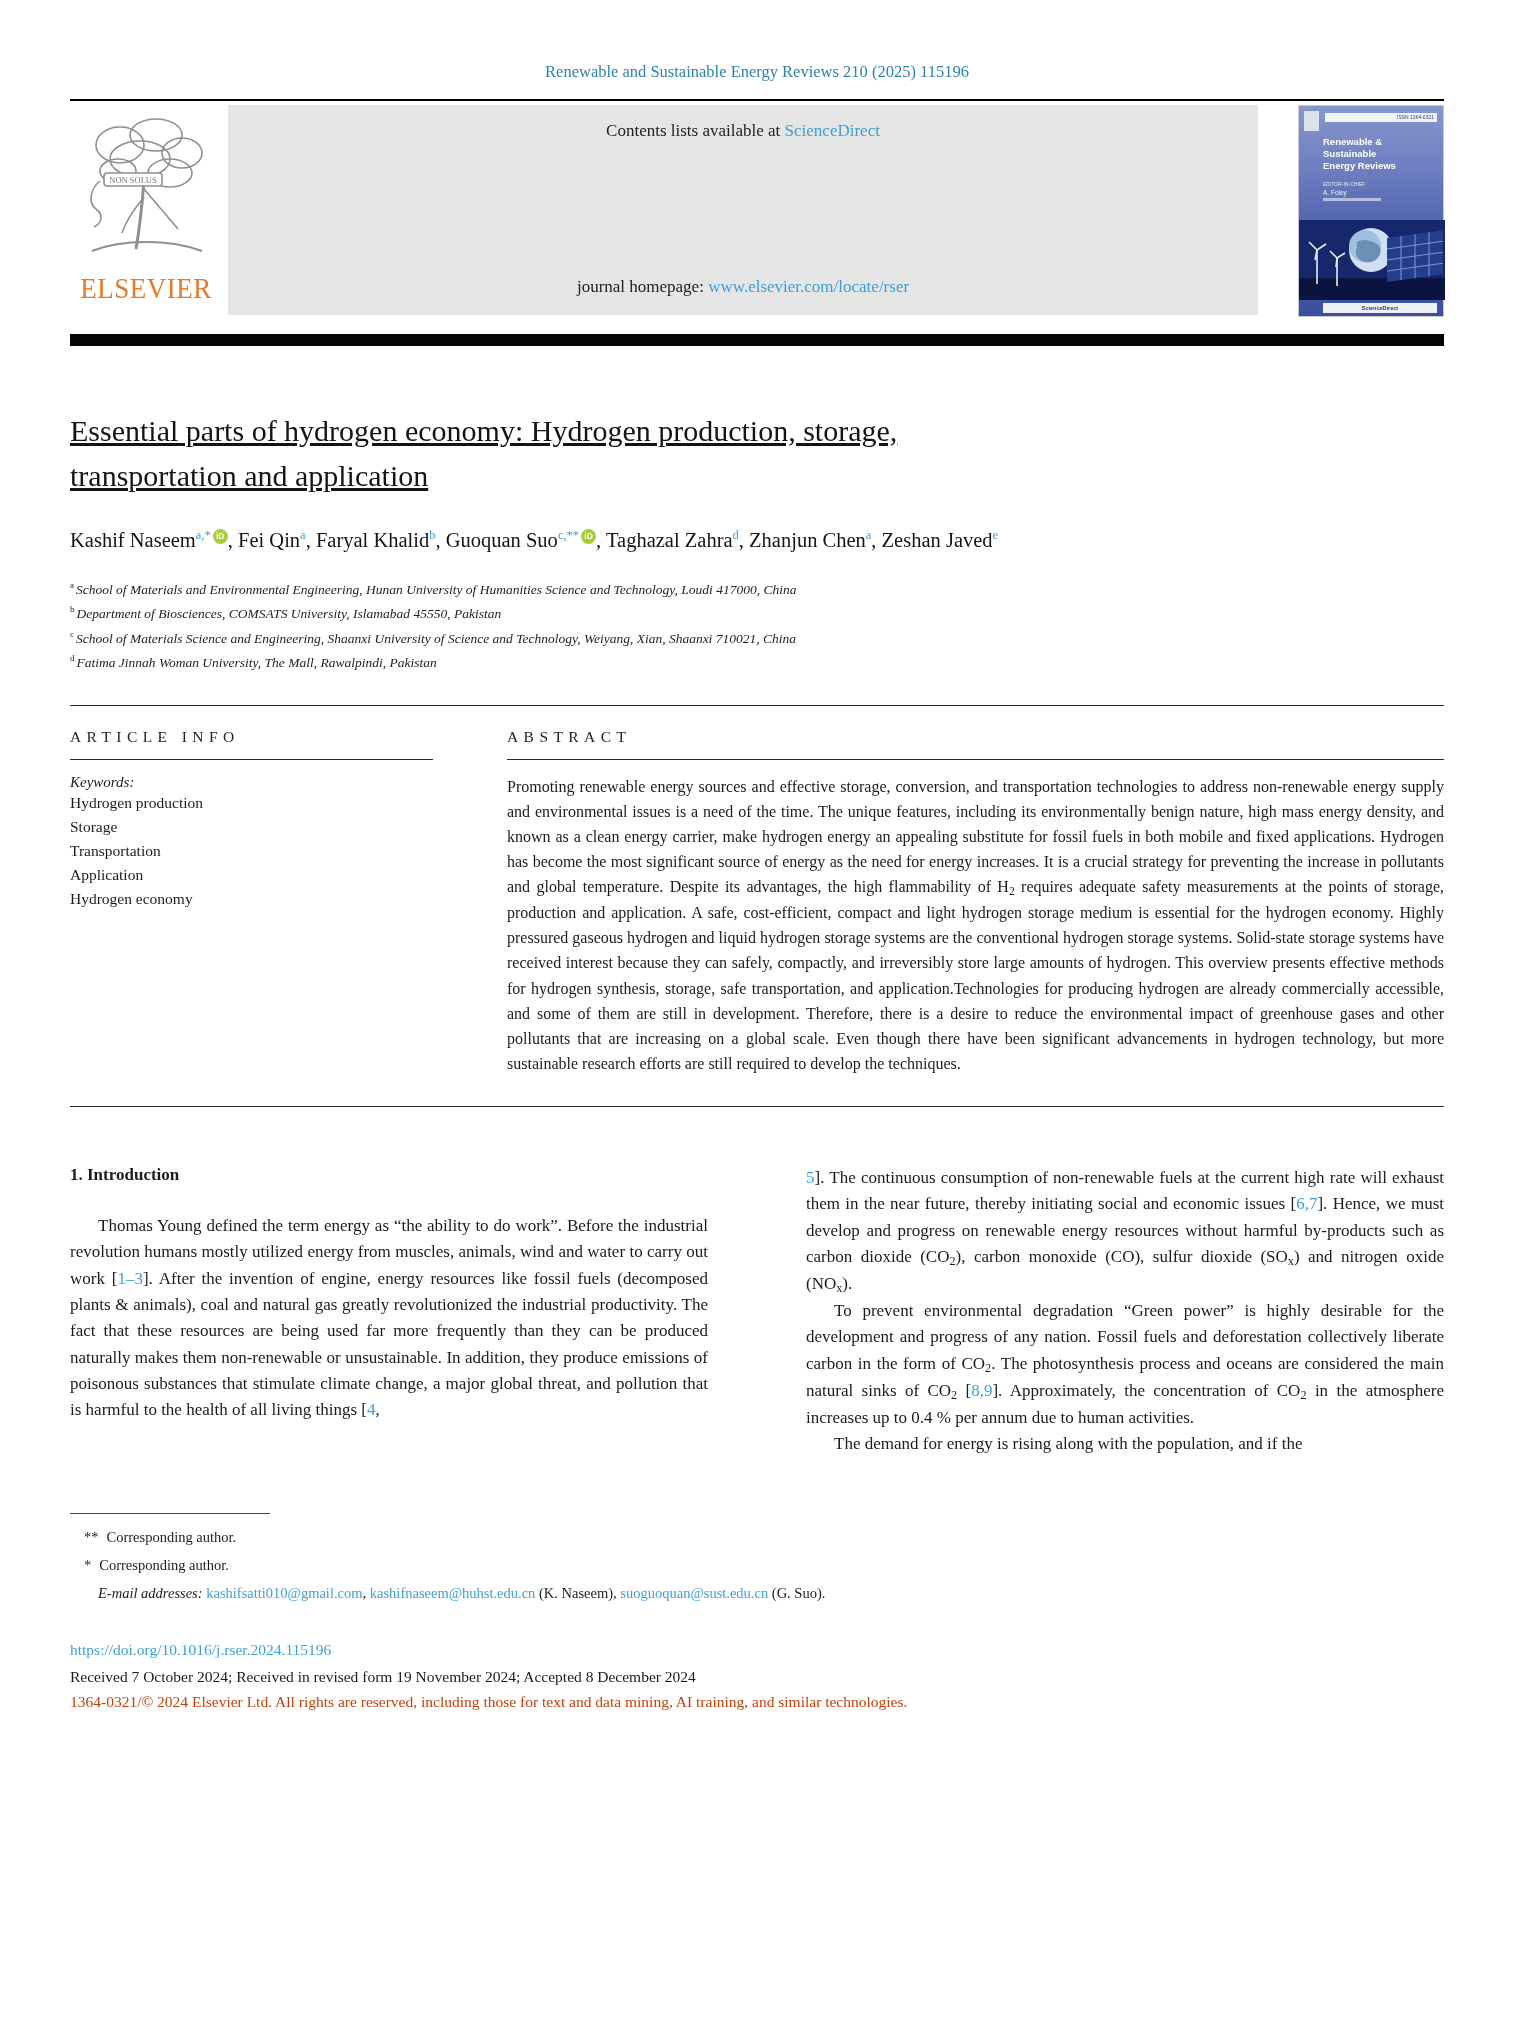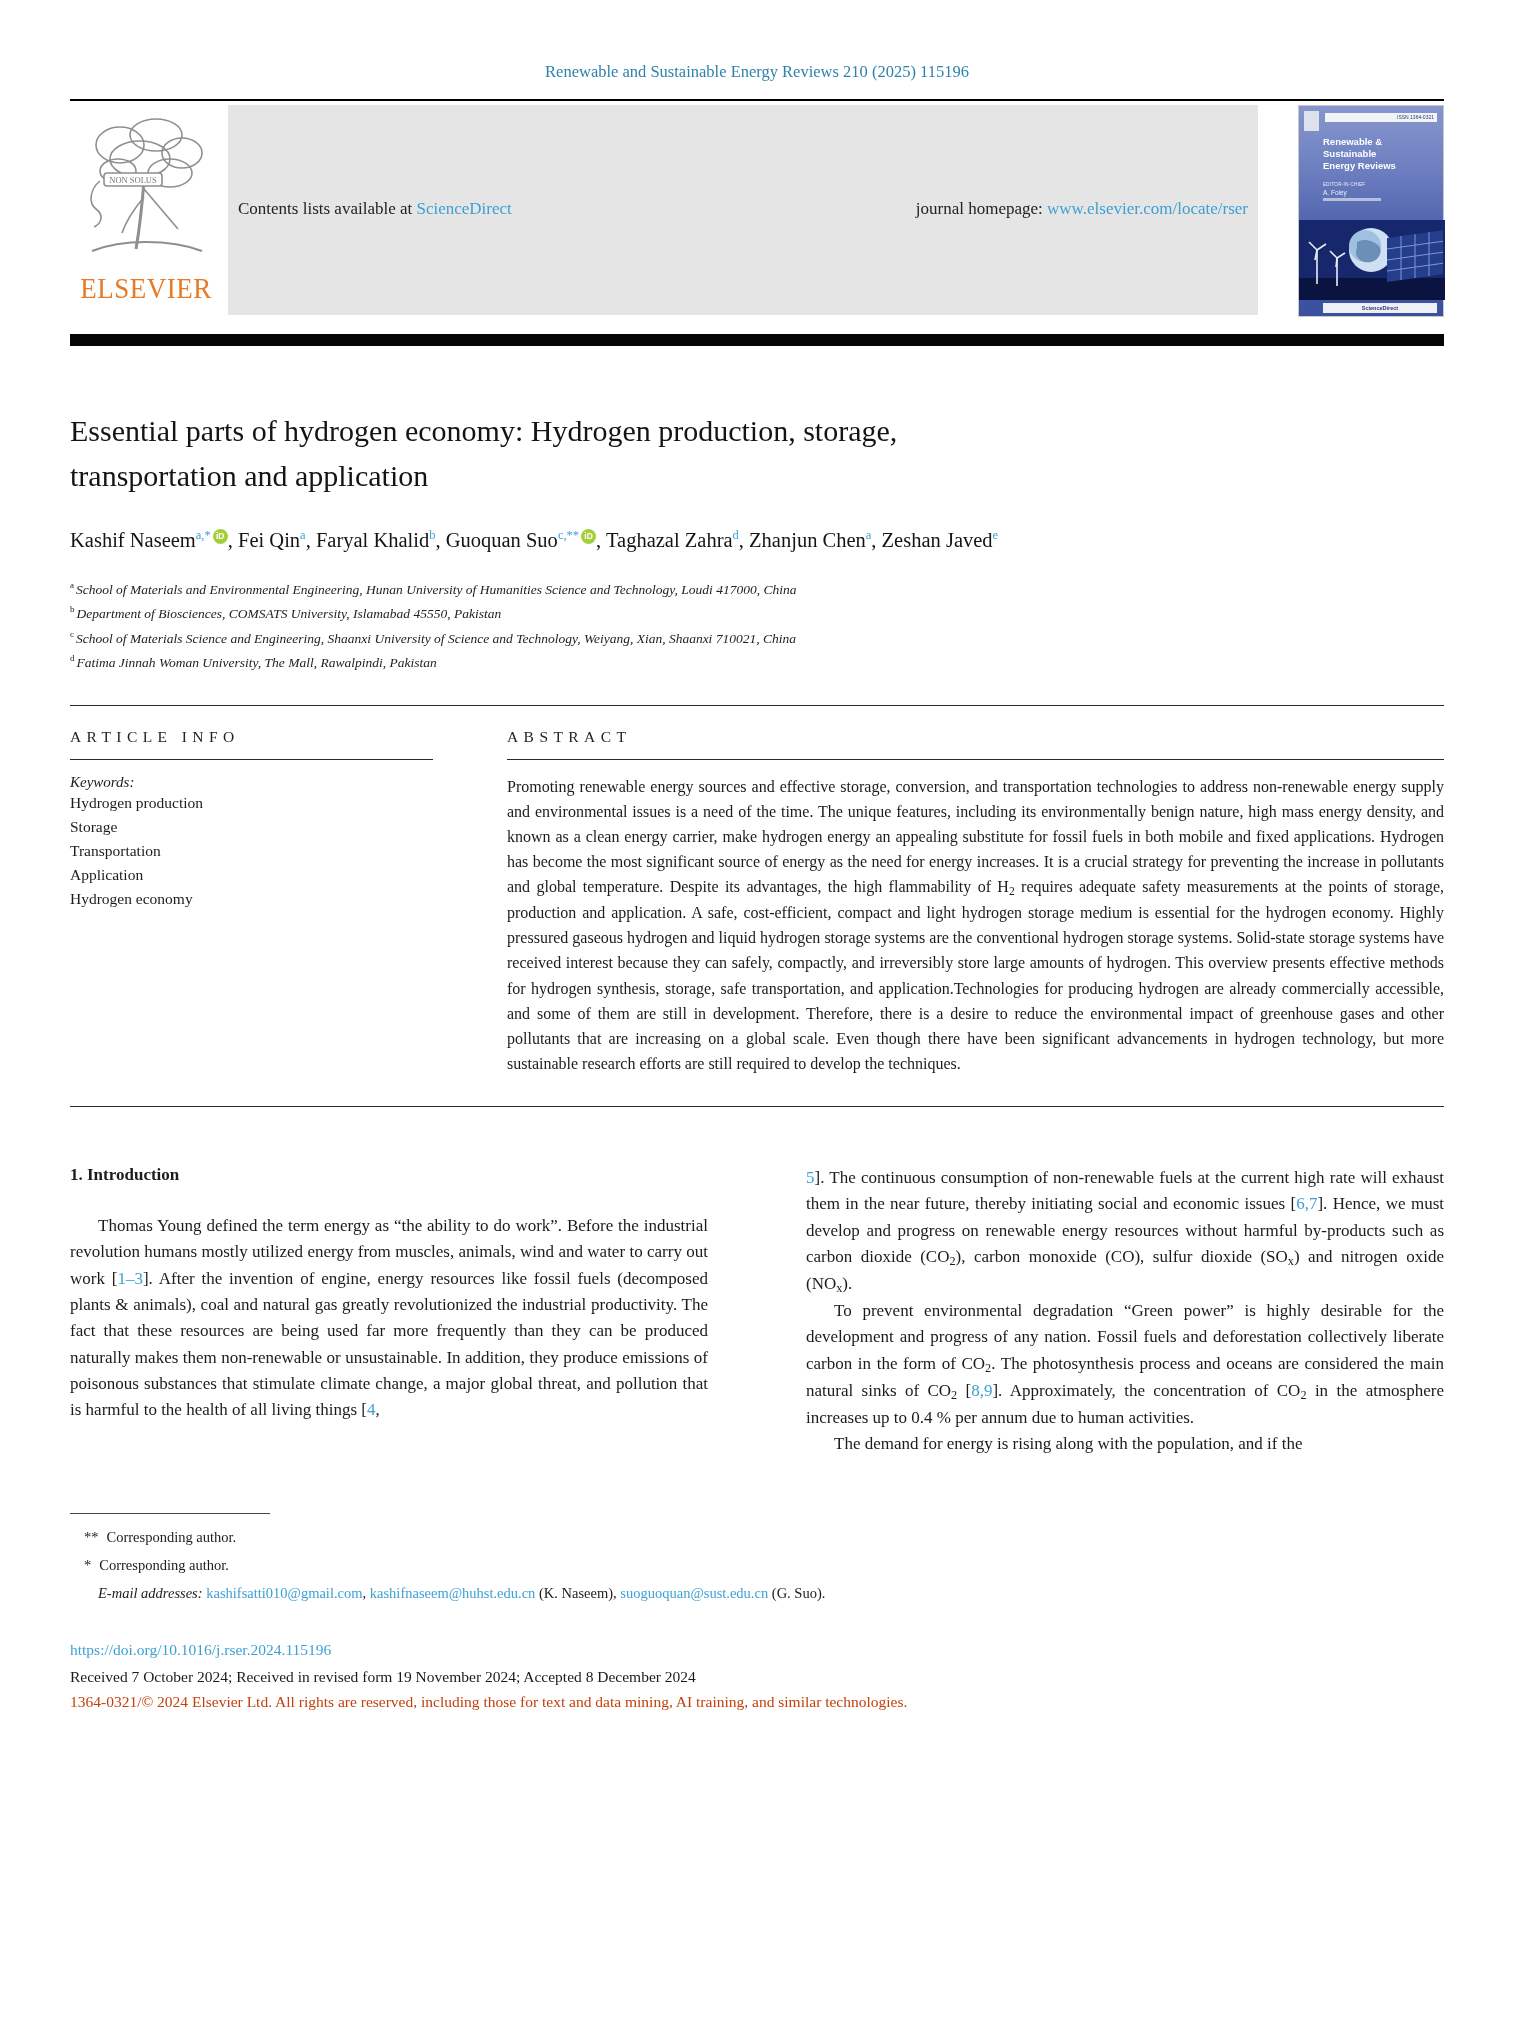--- a/index.html
+++ b/index.html
@@ -24,21 +24,21 @@
     display:flex; align-items:stretch; padding-top:4px;
   }
   .logo-block { width:152px; display:flex; flex-direction:column; align-items:center; padding-top:6px; }
   .logo-tree { width:128px; height:158px; }
   .elsevier-wordmark {
     margin-top:4px; color:#e87a25; font-size:27px; letter-spacing:.5px;
     font-family:"Liberation Serif", serif; transform:scaleY(1.08);
   }
   .journal-banner {
     flex:1; margin-left:6px; margin-right:40px; background:#e5e5e5;
-    display:flex; flex-direction:row; align-items:center; justify-content:space-between;
+    display:flex; flex-direction:column; align-items:center; justify-content:space-between;
     padding:16px 10px 18px 10px; height:210px;text-align:right;
   }
   .contents-line { font-size:17px; color:#222; }
   .link { color:#3da0d4; }
   .journal-title-big { font-size:35px; color:#111; letter-spacing:.5px; }
   .homepage-line { font-size:17px; color:#222; }
 
   
   .cover {
     width:146px; height:212px; position:relative; flex-shrink:0;
@@ -55,21 +55,21 @@
   .cover-editor-bar { width:58px; height:3px; background:rgba(255,255,255,.55); margin-top:2px; }
   .cover-photo { position:absolute; left:0; right:0; bottom:16px; height:80px; }
   .cover-bottombar { position:absolute; bottom:3px; left:24px; right:6px; height:10px; background:#eef0f6; }
   .cover-sd { font-family:"Liberation Sans", sans-serif; font-size:5.5px; font-weight:bold; color:#2a3a78; text-align:center; line-height:10px; }
 
   .thick-bar { margin-top:17px; height:12px; background:#050505; }
 
   
   .article-title {
     margin-top:62px; max-width:945px;
-    font-size:30px; line-height:1.5; color:#141414;
+    font-size:30px; line-height:1.5; color:#141414;text-decoration:underline;
   }
   .author-line { margin-top:26px; max-width:945px; font-size:20.5px; line-height:1.6; color:#141414; }
   .author-sup { color:#3da0d4; font-size:12.5px; vertical-align:super; line-height:0; }
   .orcid-icon {
     display:inline-block; width:15px; height:15px; border-radius:50%;
     background:#a6ce39; color:#fff; font-family:"Liberation Sans", sans-serif;
     font-size:8.5px; font-weight:bold; text-align:center; line-height:15px;
     vertical-align:super; margin-left:2px;
   }
   .affiliations { margin-top:20px; }

